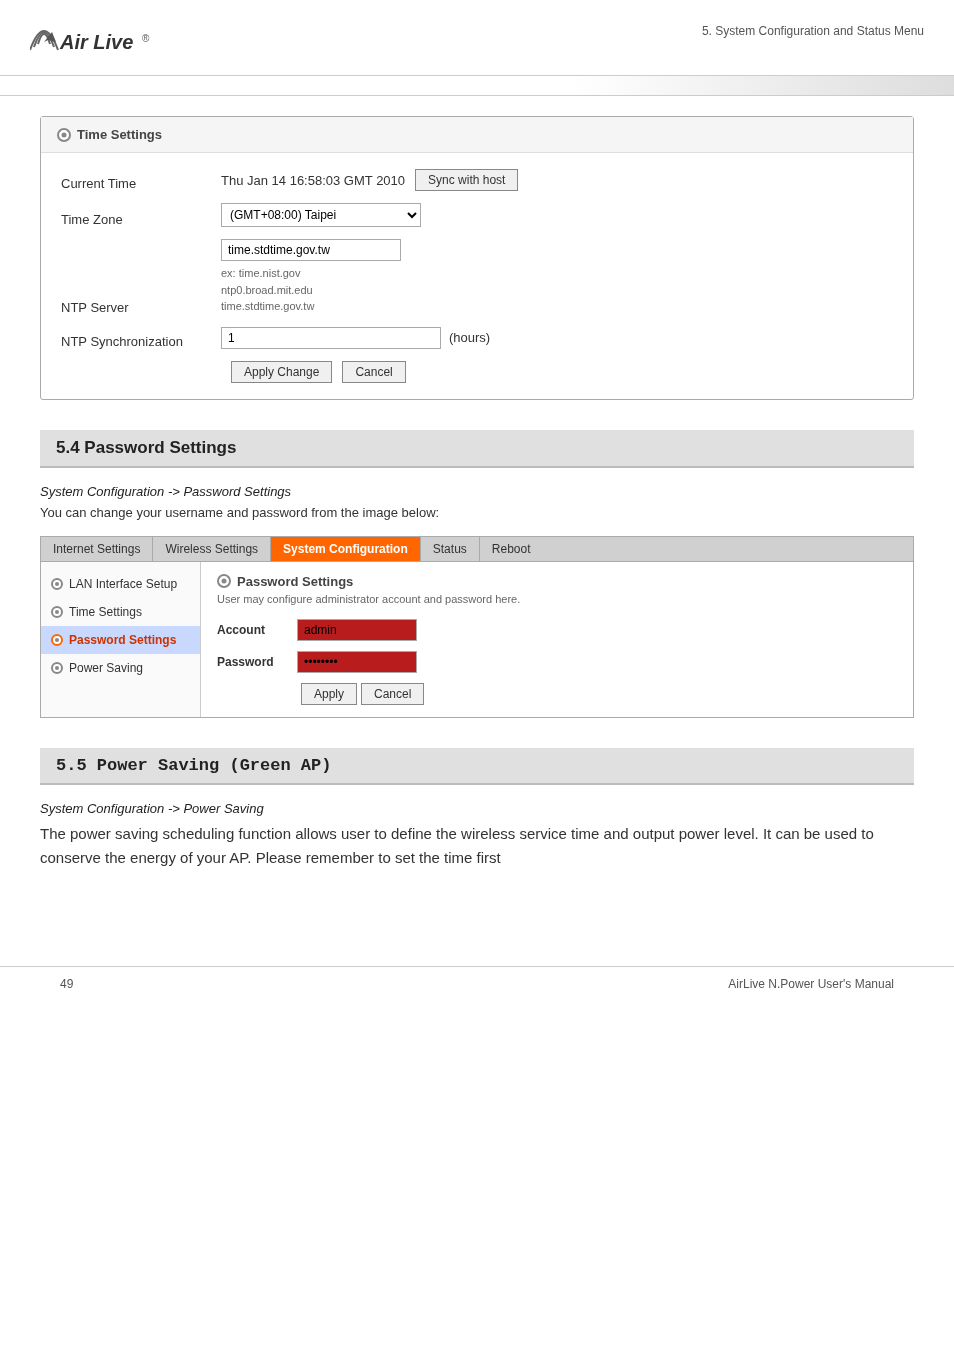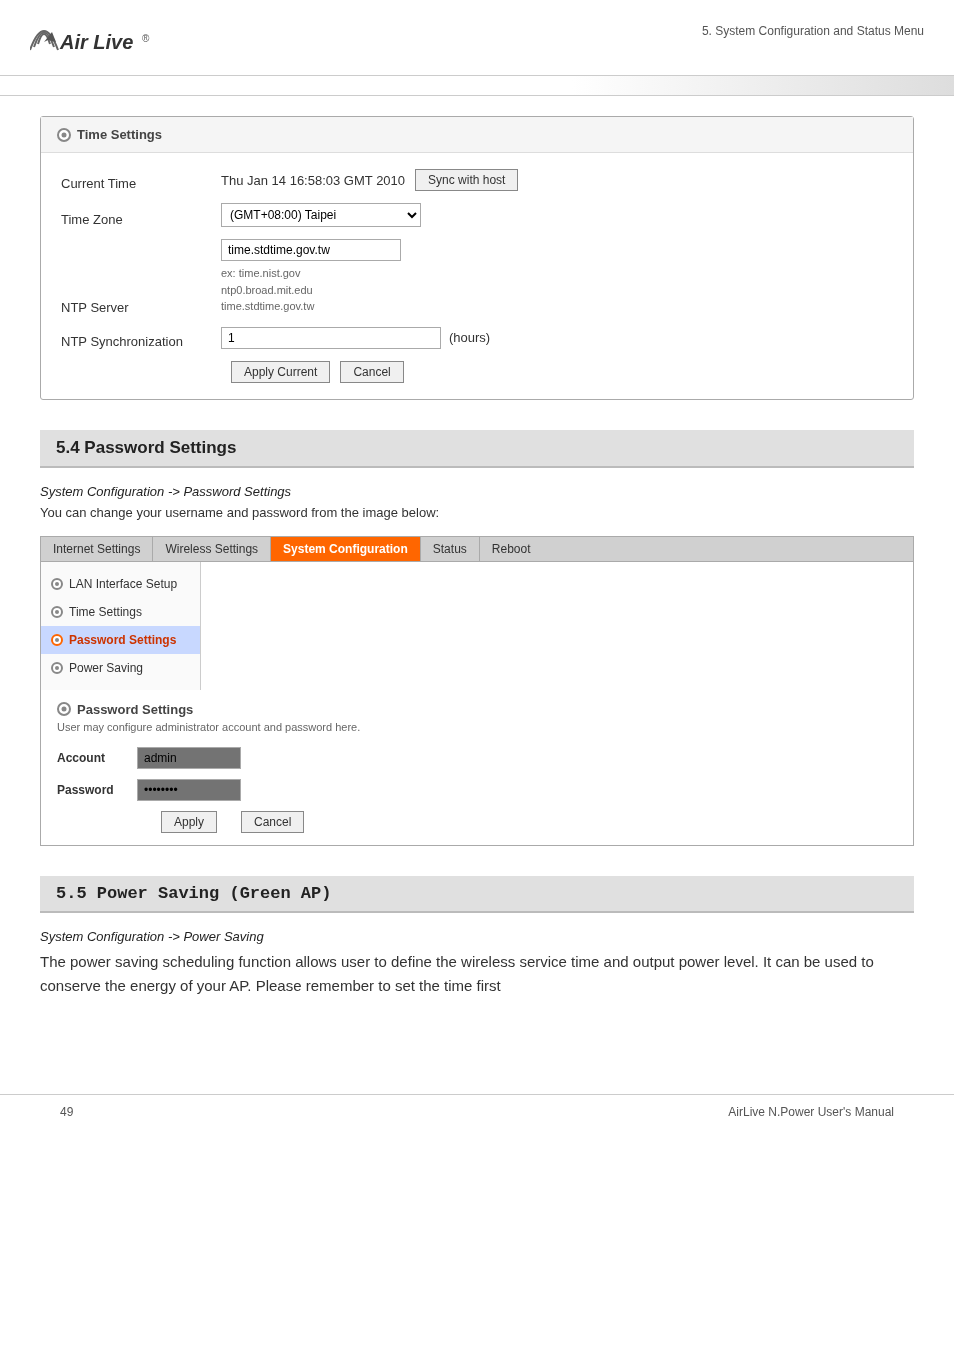--- a/index.html
+++ b/index.html
@@ -178,21 +178,20 @@
       color: #fff;
       font-weight: bold;
     }
     .nav-item:last-child { border-right: none; }
 
     
     .interface-container {
       border: 1px solid #aaa;
       display: flex;
       margin-bottom: 30px;
-      flex-direction: column;
     }
     .sidebar {
       width: 160px;
       border-right: 1px solid #ccc;
       background: #fafafa;
       padding: 8px 0;
     }
     .sidebar-item {
       display: flex;
       align-items: center;
@@ -252,26 +251,26 @@
     .panel-form-label {
       width: 80px;
       font-size: 12px;
       font-weight: bold;
       color: #333;
     }
     .panel-form-input {
       border: 1px solid #aaa;
       padding: 3px 6px;
       font-size: 12px;
-      width: 104px;
-      background: #737373;
+      width: 120px;
+      background: #b91c1c;
     }
     .panel-btn-row {
       display: flex;
-      gap: 24px;
+      gap: 4px;
       margin-top: 8px;
     }
     .footer-inner {
       display: flex;
       justify-content: space-between;
       padding: 0 60px;
     }
 
     
     .section-body-text-long {
@@ -375,21 +374,21 @@
         <div class="form-field">
           <div class="ntp-sync-row">
             <input type="text" class="ntp-hours-input" value="1" style="">
             <span>(hours)</span>
           </div>
         </div>
       </div>
 
       <div class="btn-row">
         <div style="width:160px;"></div>
-        <button class="btn">Apply Current</button>
+        <button class="btn">Apply Change</button>
         <button class="btn">Cancel</button>
       </div>
 
     </div>
   </div>
 
   <div class="section-heading">5.4 Password  Settings</div>
 
   <div class="section-subheading">System Configuration -&gt; Password Settings</div>
   <div class="section-body-text">You can change your username and password from the image below:</div>

